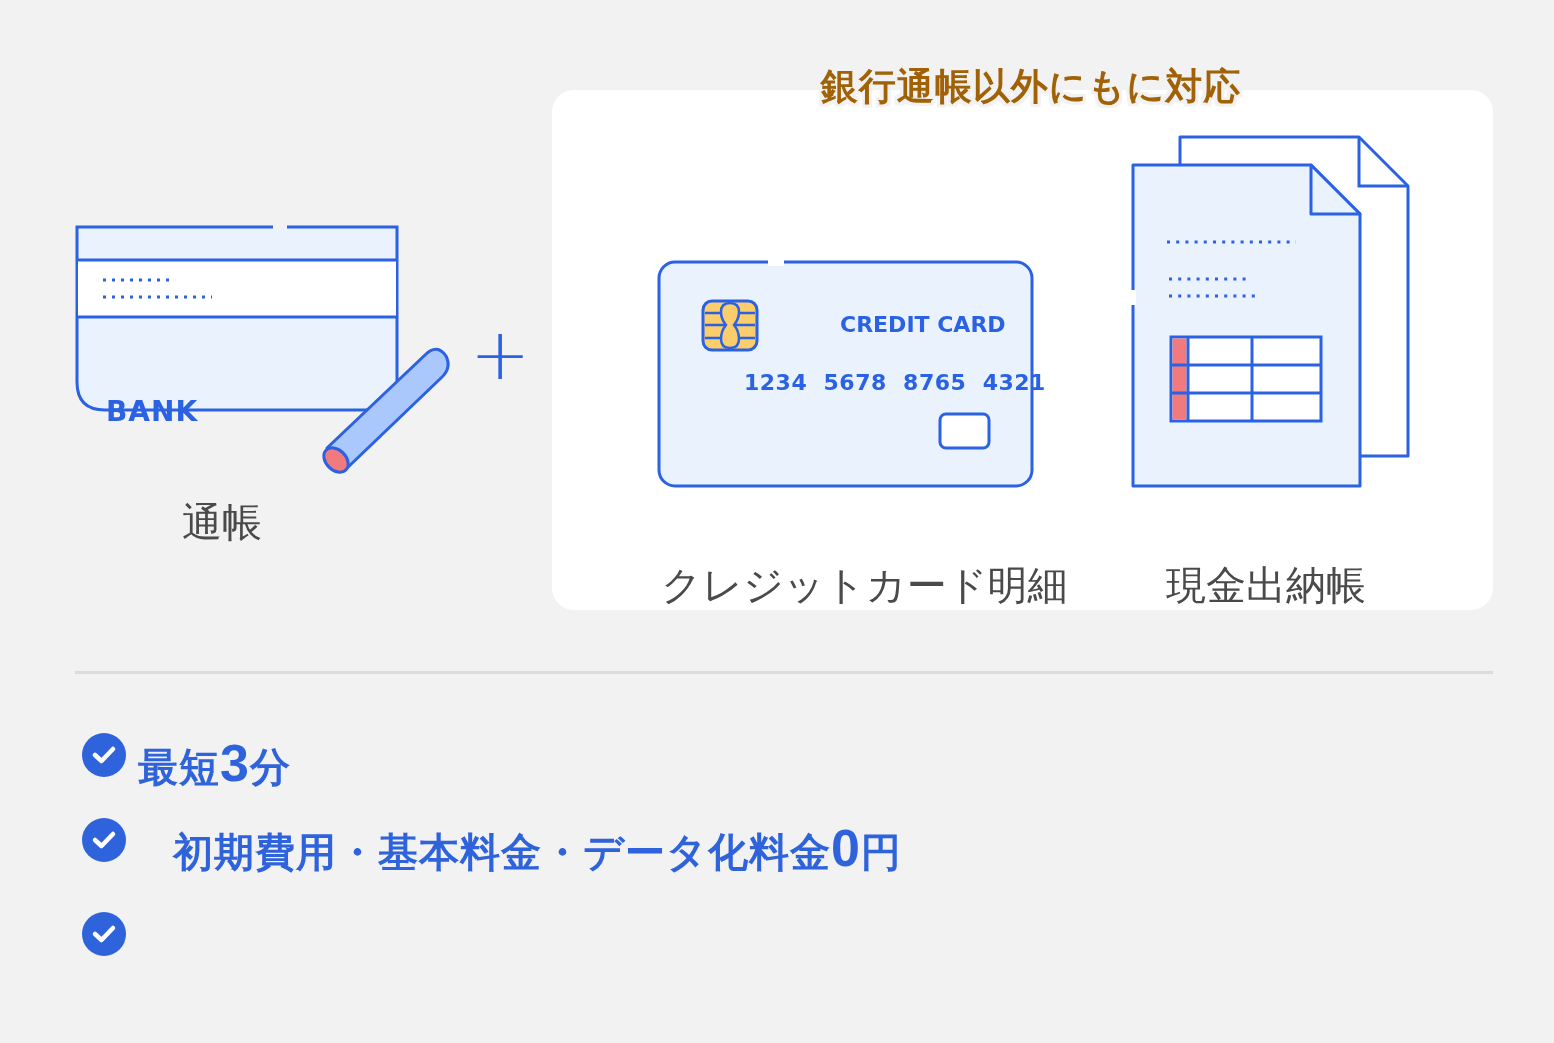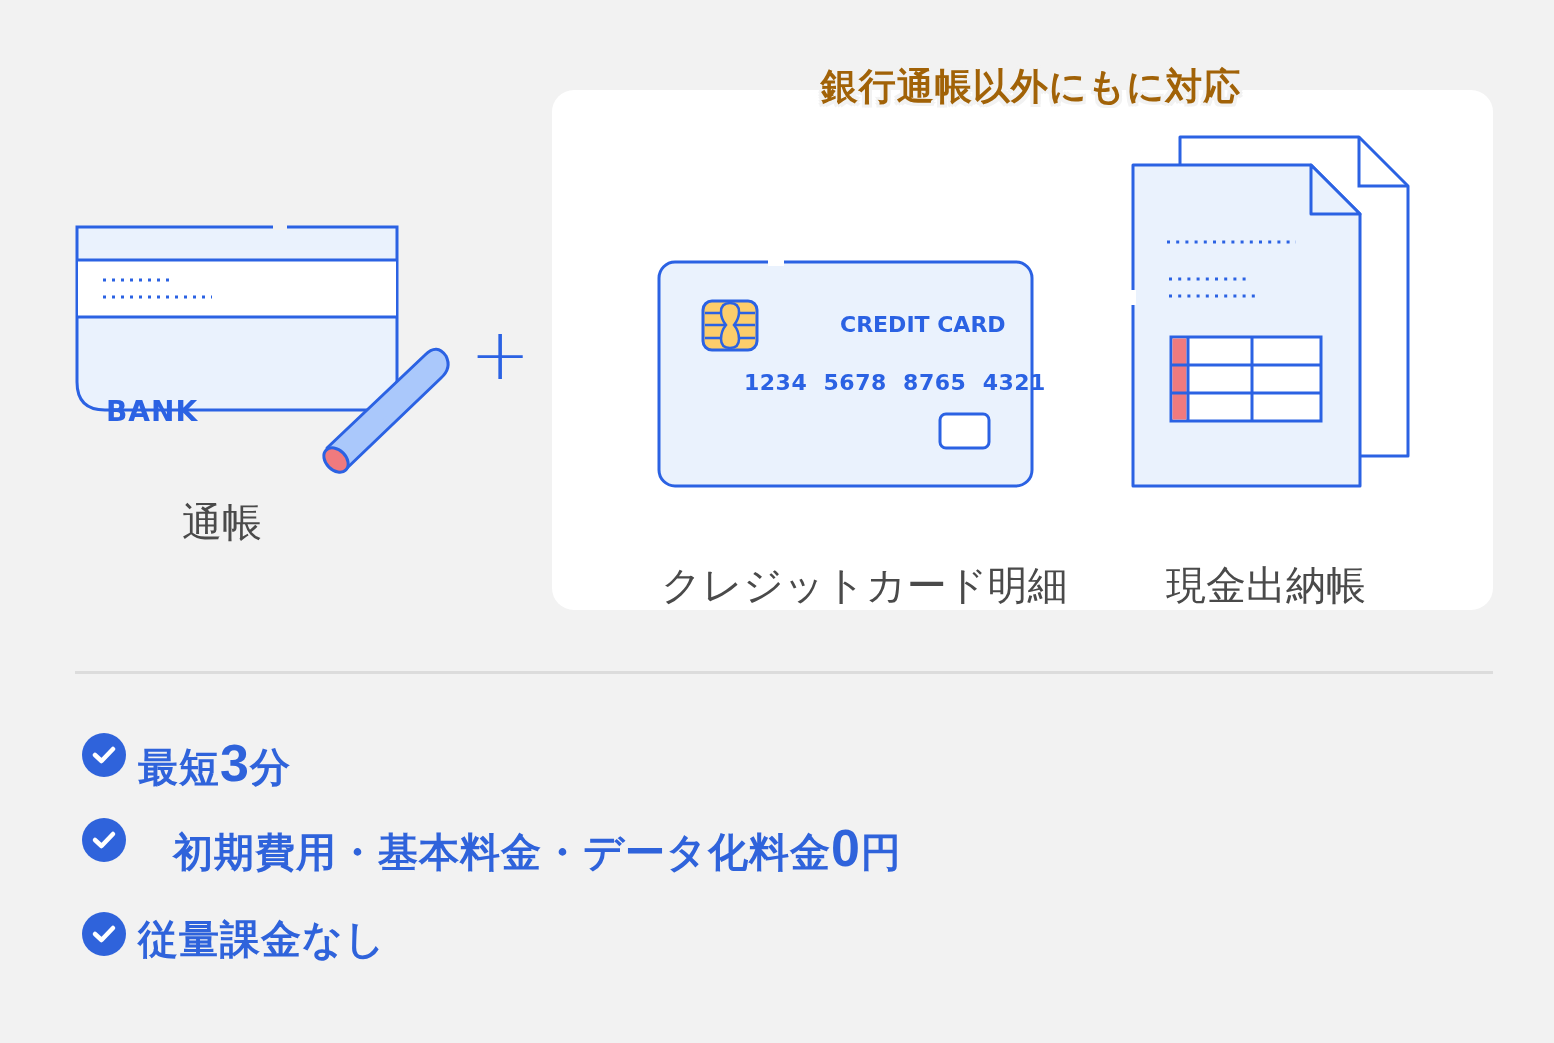--- a/index.html
+++ b/index.html
@@ -139,14 +139,13 @@
   </div>
   <span class="feature-text"><span>初期費用・基本料金・データ化料金</span><span class="big-num">0</span><span>円</span></span>
 </div>
 
 <div class="abs feature" style="top:912px;">
   <div class="check">
     <svg width="44" height="44" viewBox="0 0 44 44">
         <path d="M13 22 L19.5 28 L31 16" fill="none" stroke="#ffffff" stroke-width="4.5" stroke-linecap="round" stroke-linejoin="round"></path>
       </svg>
   </div>
-  <span class="feature-text"><span>従量課金なし</span></span>
 </div>
 
 </body></html>

